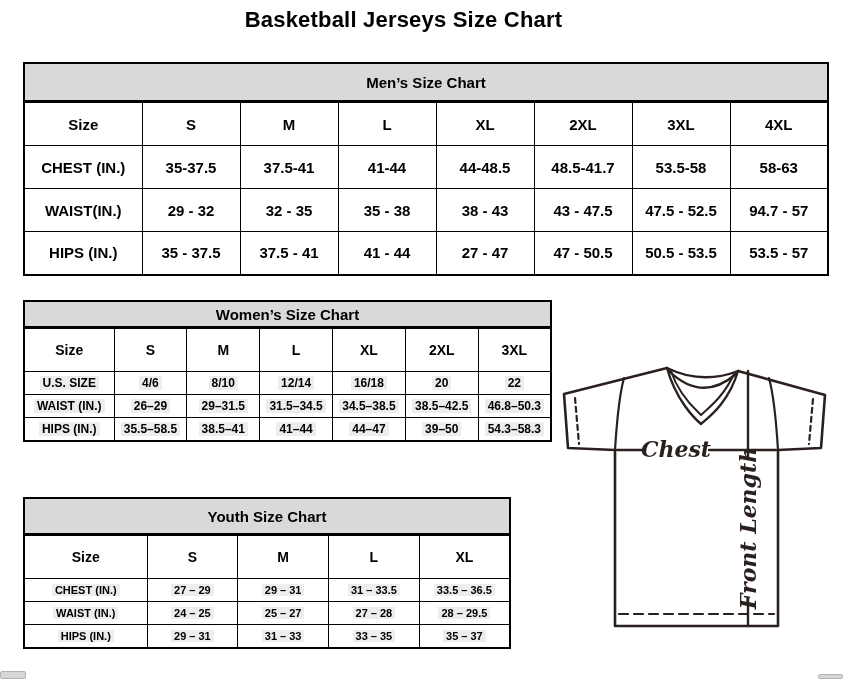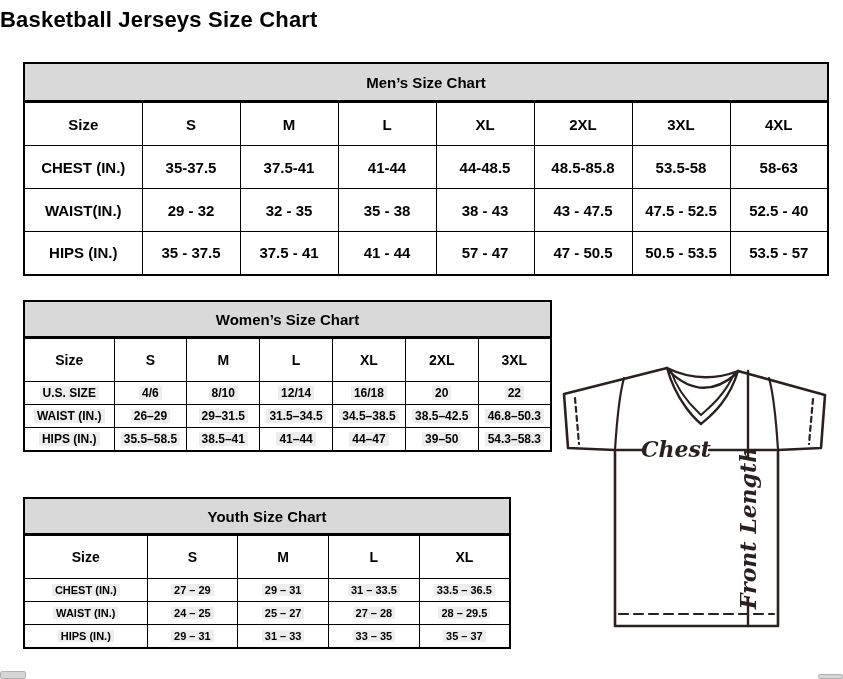--- a/index.html
+++ b/index.html
@@ -3,21 +3,21 @@
 <meta charset="utf-8">
 <style>
   * { margin:0; padding:0; box-sizing:border-box; }
   html,body { width:843px; height:679px; }
   body {
     position:relative; background:#ffffff; color:#000;
     font-family:"Liberation Sans", sans-serif; overflow:hidden;
   }
   .title {
     position:absolute; top:7px; left:0; width:807px;
-    text-align:left; font-size:22px; font-weight:bold;
+    text-align:center; font-size:22px; font-weight:bold;
     letter-spacing:0.2px;
   }
   .tbl { position:absolute;padding-left:9px; }
   .tcap {
     background:#d9d9d9; border:2px solid #000;
     display:flex; align-items:center; justify-content:center;
     font-weight:bold; font-size:15px;
   }
   .tgrid table {
     width:100%; border-collapse:collapse; table-layout:fixed;
@@ -27,21 +27,21 @@
     border:1px solid #000; text-align:center; vertical-align:middle;
     font-weight:bold; overflow:hidden; white-space:nowrap;
   }
   
   .mens { left:14px; top:62px; width:815px; }
   .mens .tcap { height:40px; }
   .mens th, .mens td { height:43px; font-size:15px; }
   .mens th:first-child { width:118px; }
   
   .womens { left:14px; top:300px; width:538px; }
-  .womens .tcap { height:38px; }
+  .womens .tcap { height:28px; }
   .womens thead th { height:43px; font-size:14px; }
   .womens tbody th, .womens tbody td { height:23px; font-size:12px; }
   .womens th:first-child { width:90px; }
   
   .youth { left:14px; top:497px; width:497px; }
   .youth .tcap { height:38px; }
   .youth thead th { height:43px; font-size:14px; }
   .youth tbody th, .youth tbody td { height:23px; font-size:11px; }
   .youth th:first-child { width:123px; }
   
@@ -78,40 +78,40 @@
             <th><span class="hv">4XL</span></th>
           </tr>
         </thead>
         <tbody>
           <tr>
             <th><span class="cv">CHEST (IN.)</span></th>
             <td><span class="cv">35-37.5</span></td>
             <td><span class="cv">37.5-41</span></td>
             <td><span class="cv">41-44</span></td>
             <td><span class="cv">44-48.5</span></td>
-            <td><span class="cv">48.5-85.8</span></td>
+            <td><span class="cv">48.5-41.7</span></td>
             <td><span class="cv">53.5-58</span></td>
             <td><span class="cv">58-63</span></td>
           </tr>
           <tr>
             <th><span class="cv">WAIST(IN.)</span></th>
             <td><span class="cv">29 - 32</span></td>
             <td><span class="cv">32 - 35</span></td>
             <td><span class="cv">35 - 38</span></td>
             <td><span class="cv">38 - 43</span></td>
             <td><span class="cv">43 - 47.5</span></td>
             <td><span class="cv">47.5 - 52.5</span></td>
-            <td><span class="cv">52.5 - 40</span></td>
+            <td><span class="cv">94.7 - 57</span></td>
           </tr>
           <tr>
             <th><span class="cv">HIPS (IN.)</span></th>
             <td><span class="cv">35 - 37.5</span></td>
             <td><span class="cv">37.5 - 41</span></td>
             <td><span class="cv">41 - 44</span></td>
-            <td><span class="cv">57 - 47</span></td>
+            <td><span class="cv">27 - 47</span></td>
             <td><span class="cv">47 - 50.5</span></td>
             <td><span class="cv">50.5 - 53.5</span></td>
             <td><span class="cv">53.5 - 57</span></td>
           </tr>
         </tbody>
       </table>
     </div>
 </div>
 
 <div class="tbl womens">

